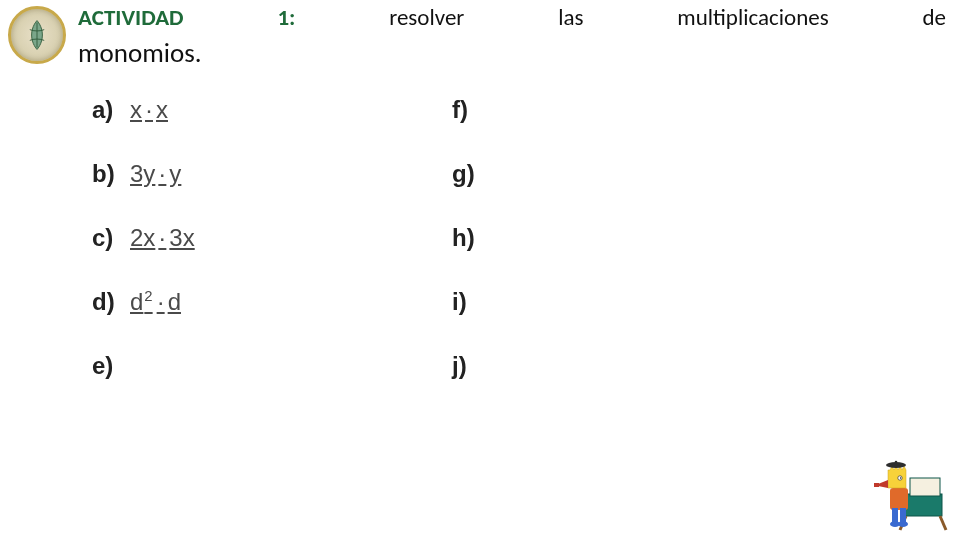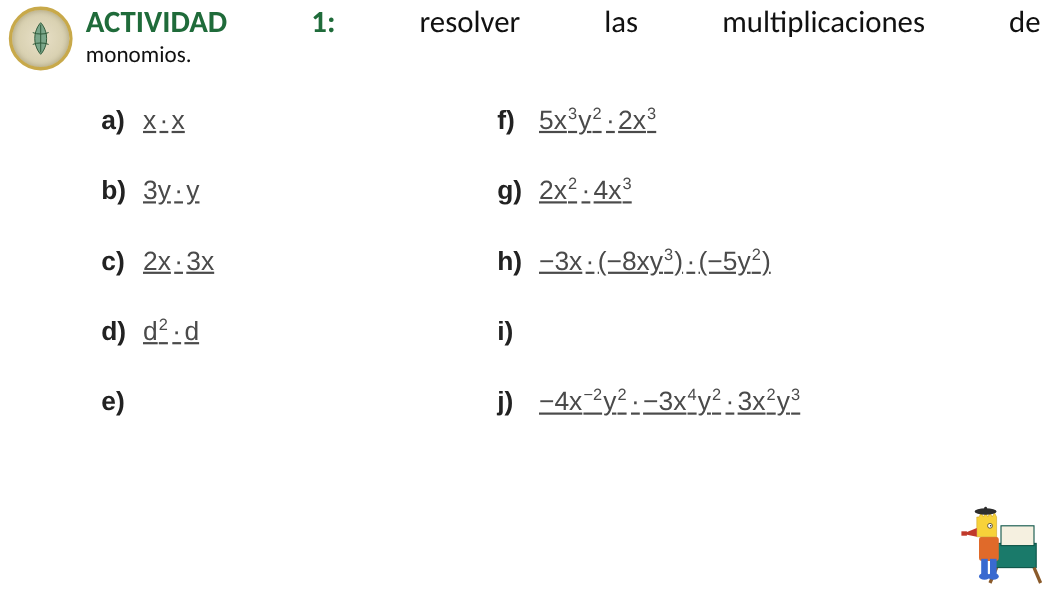--- a/index.html
+++ b/index.html
@@ -24,33 +24,33 @@
     display: flex;
     align-items: center;
     justify-content: center;
   }
   .logo svg { width: 36px; height: 36px; }
   .title-block {
     position: absolute;
     left: 78px;
     top: 4px;
     right: 14px;
-    font-size: 28px;
+    font-size: 23px;
     line-height: 1.15;
     color: #111;
     text-align: justify;
     text-align-last: justify;
   }
   .title-block .hl { color: #1f6b3a; font-weight: 700; }
   .title-block .r  { font-weight: 400; }
   .title-line2 {
     position: absolute;
     left: 78px;
     top: 36px;
-    font-size: 21px;
+    font-size: 27px;
     color: #111;
   }
   .problems {
     position: absolute;
     top: 96px;
     left: 92px;
     right: 40px;
     bottom: 40px;
   }
   .col {
@@ -129,36 +129,32 @@
       <span class="expr">d<sup>2</sup><span class="dot">·</span>d</span>
     </div>
     <div class="item">
       <span class="lbl">e)</span>
     </div>
   </div>
 
   <div class="col right">
     <div class="item">
       <span class="lbl">f)</span>
-      <span class="expr">5x<sup>3</sup>y<sup>2</sup><span class="dot">·</span>2x<sup>3</sup></span>
     </div>
     <div class="item">
       <span class="lbl">g)</span>
-      <span class="expr">2x<sup>2</sup><span class="dot">·</span>4x<sup>3</sup></span>
     </div>
     <div class="item">
       <span class="lbl">h)</span>
-      <span class="expr">−3x<span class="dot">·</span>(−8xy<sup>3</sup>)<span class="dot">·</span>(−5y<sup>2</sup>)</span>
     </div>
     <div class="item">
       <span class="lbl">i)</span>
     </div>
     <div class="item">
       <span class="lbl">j)</span>
-      <span class="expr">−4x<sup>−2</sup>y<sup>2</sup><span class="dot">·</span>−3x<sup>4</sup>y<sup>2</sup><span class="dot">·</span>3x<sup>2</sup>y<sup>3</sup></span>
     </div>
   </div>
 </div>
 
 <div class="cartoon">
   <svg viewBox="0 0 78 84">
 
     <rect x="34" y="46" width="38" height="22" fill="#1a7a6a" stroke="#0d5448" stroke-width="1"></rect>
     <rect x="40" y="30" width="30" height="18" fill="#f5f0e0" stroke="#0d5448" stroke-width="1"></rect>
     <line x1="36" y1="68" x2="30" y2="82" stroke="#8a5a2a" stroke-width="3"></line>

